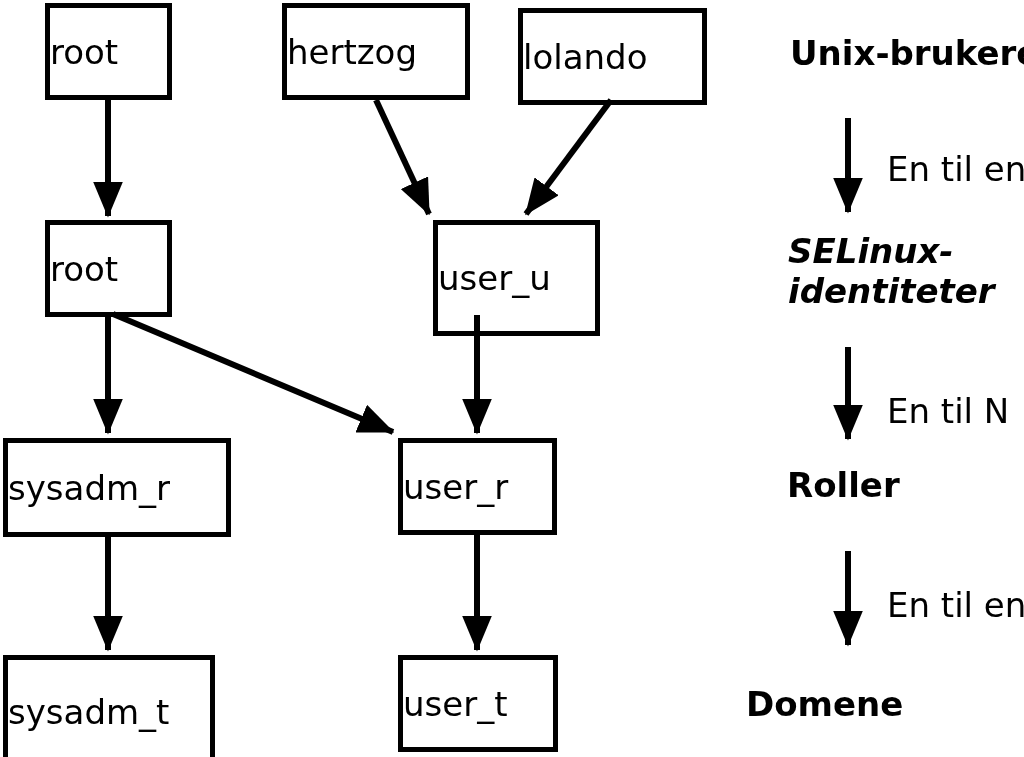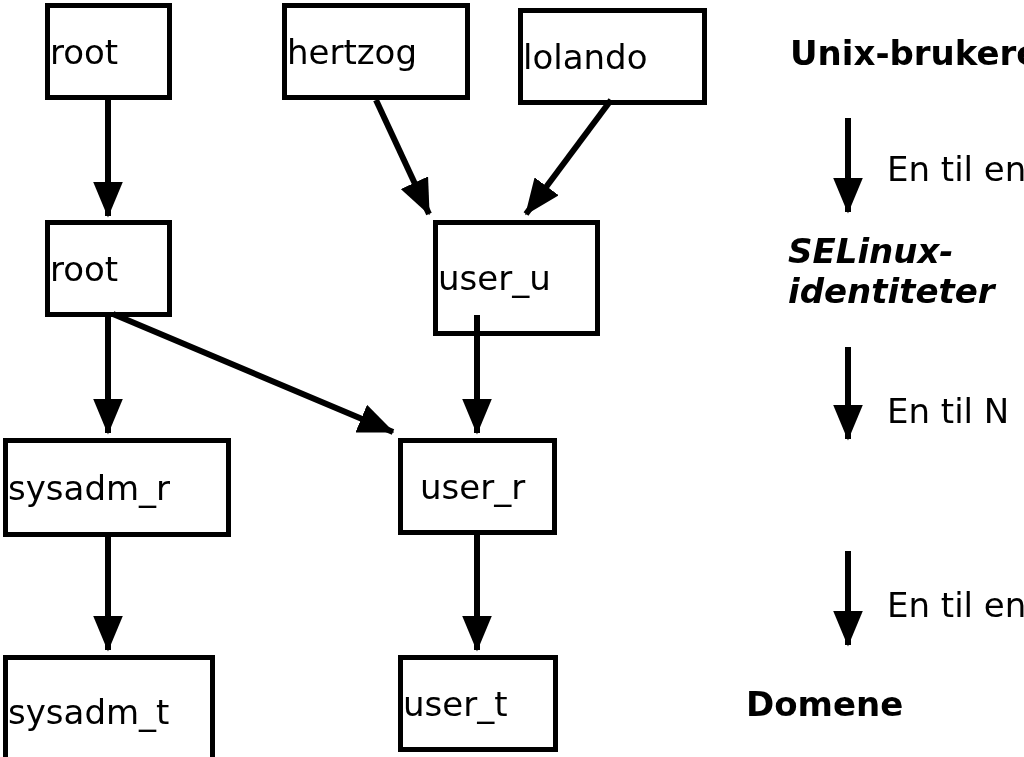--- a/index.html
+++ b/index.html
@@ -70,21 +70,21 @@
   <div class="node" style="left:45px;  top:220px; width:127px; height:97px;">
     <span>root</span>
   </div>
   <div class="node" style="left:393px; top:220px; width:167px; height:116px;margin-left:40px;">
     <span>user_u</span>
   </div>
 
   <div class="node" style="left:3px;   top:438px; width:228px; height:99px;">
     <span>sysadm_r</span>
   </div>
-  <div class="node" style="left:398px; top:438px; width:159px; height:97px;padding-left:17px;">
+  <div class="node" style="left:398px; top:438px; width:159px; height:97px;">
     <span>user_r</span>
   </div>
 
   <div class="node" style="left:3px;   top:655px; width:212px; height:114px;">
     <span>sysadm_t</span>
   </div>
   <div class="node" style="left:398px; top:655px; width:160px; height:97px;">
     <span>user_t</span>
   </div>
 
@@ -92,20 +92,21 @@
 
   <div class="legend-label" style="left:887px; top:149px;">En til en</div>
 
   <div class="legend-label legend-heading" style="left:788px; top:231px;">
     <span>SELinux-</span>
     <span>identiteter</span>
   </div>
 
   <div class="legend-label" style="left:887px; top:391px;">En til N</div>
 
+  <div class="legend-label legend-heading" style="left:787px; top:465px;">Roller</div>
 
   <div class="legend-label" style="left:887px; top:585px;">En til en</div>
 
   <div class="legend-label legend-heading" style="left:746px; top:684px;">Domene</div>
 
   <svg class="svg-layer" viewBox="0 0 1024 757">
     <defs>
       <marker id="arrowhead" viewBox="0 0 12 10" refX="11.5" refY="5" markerWidth="36" markerHeight="30" markerUnits="userSpaceOnUse" orient="auto">
         <path d="M0,0 L12,5 L0,10 z" fill="#000000"></path>
       </marker>

